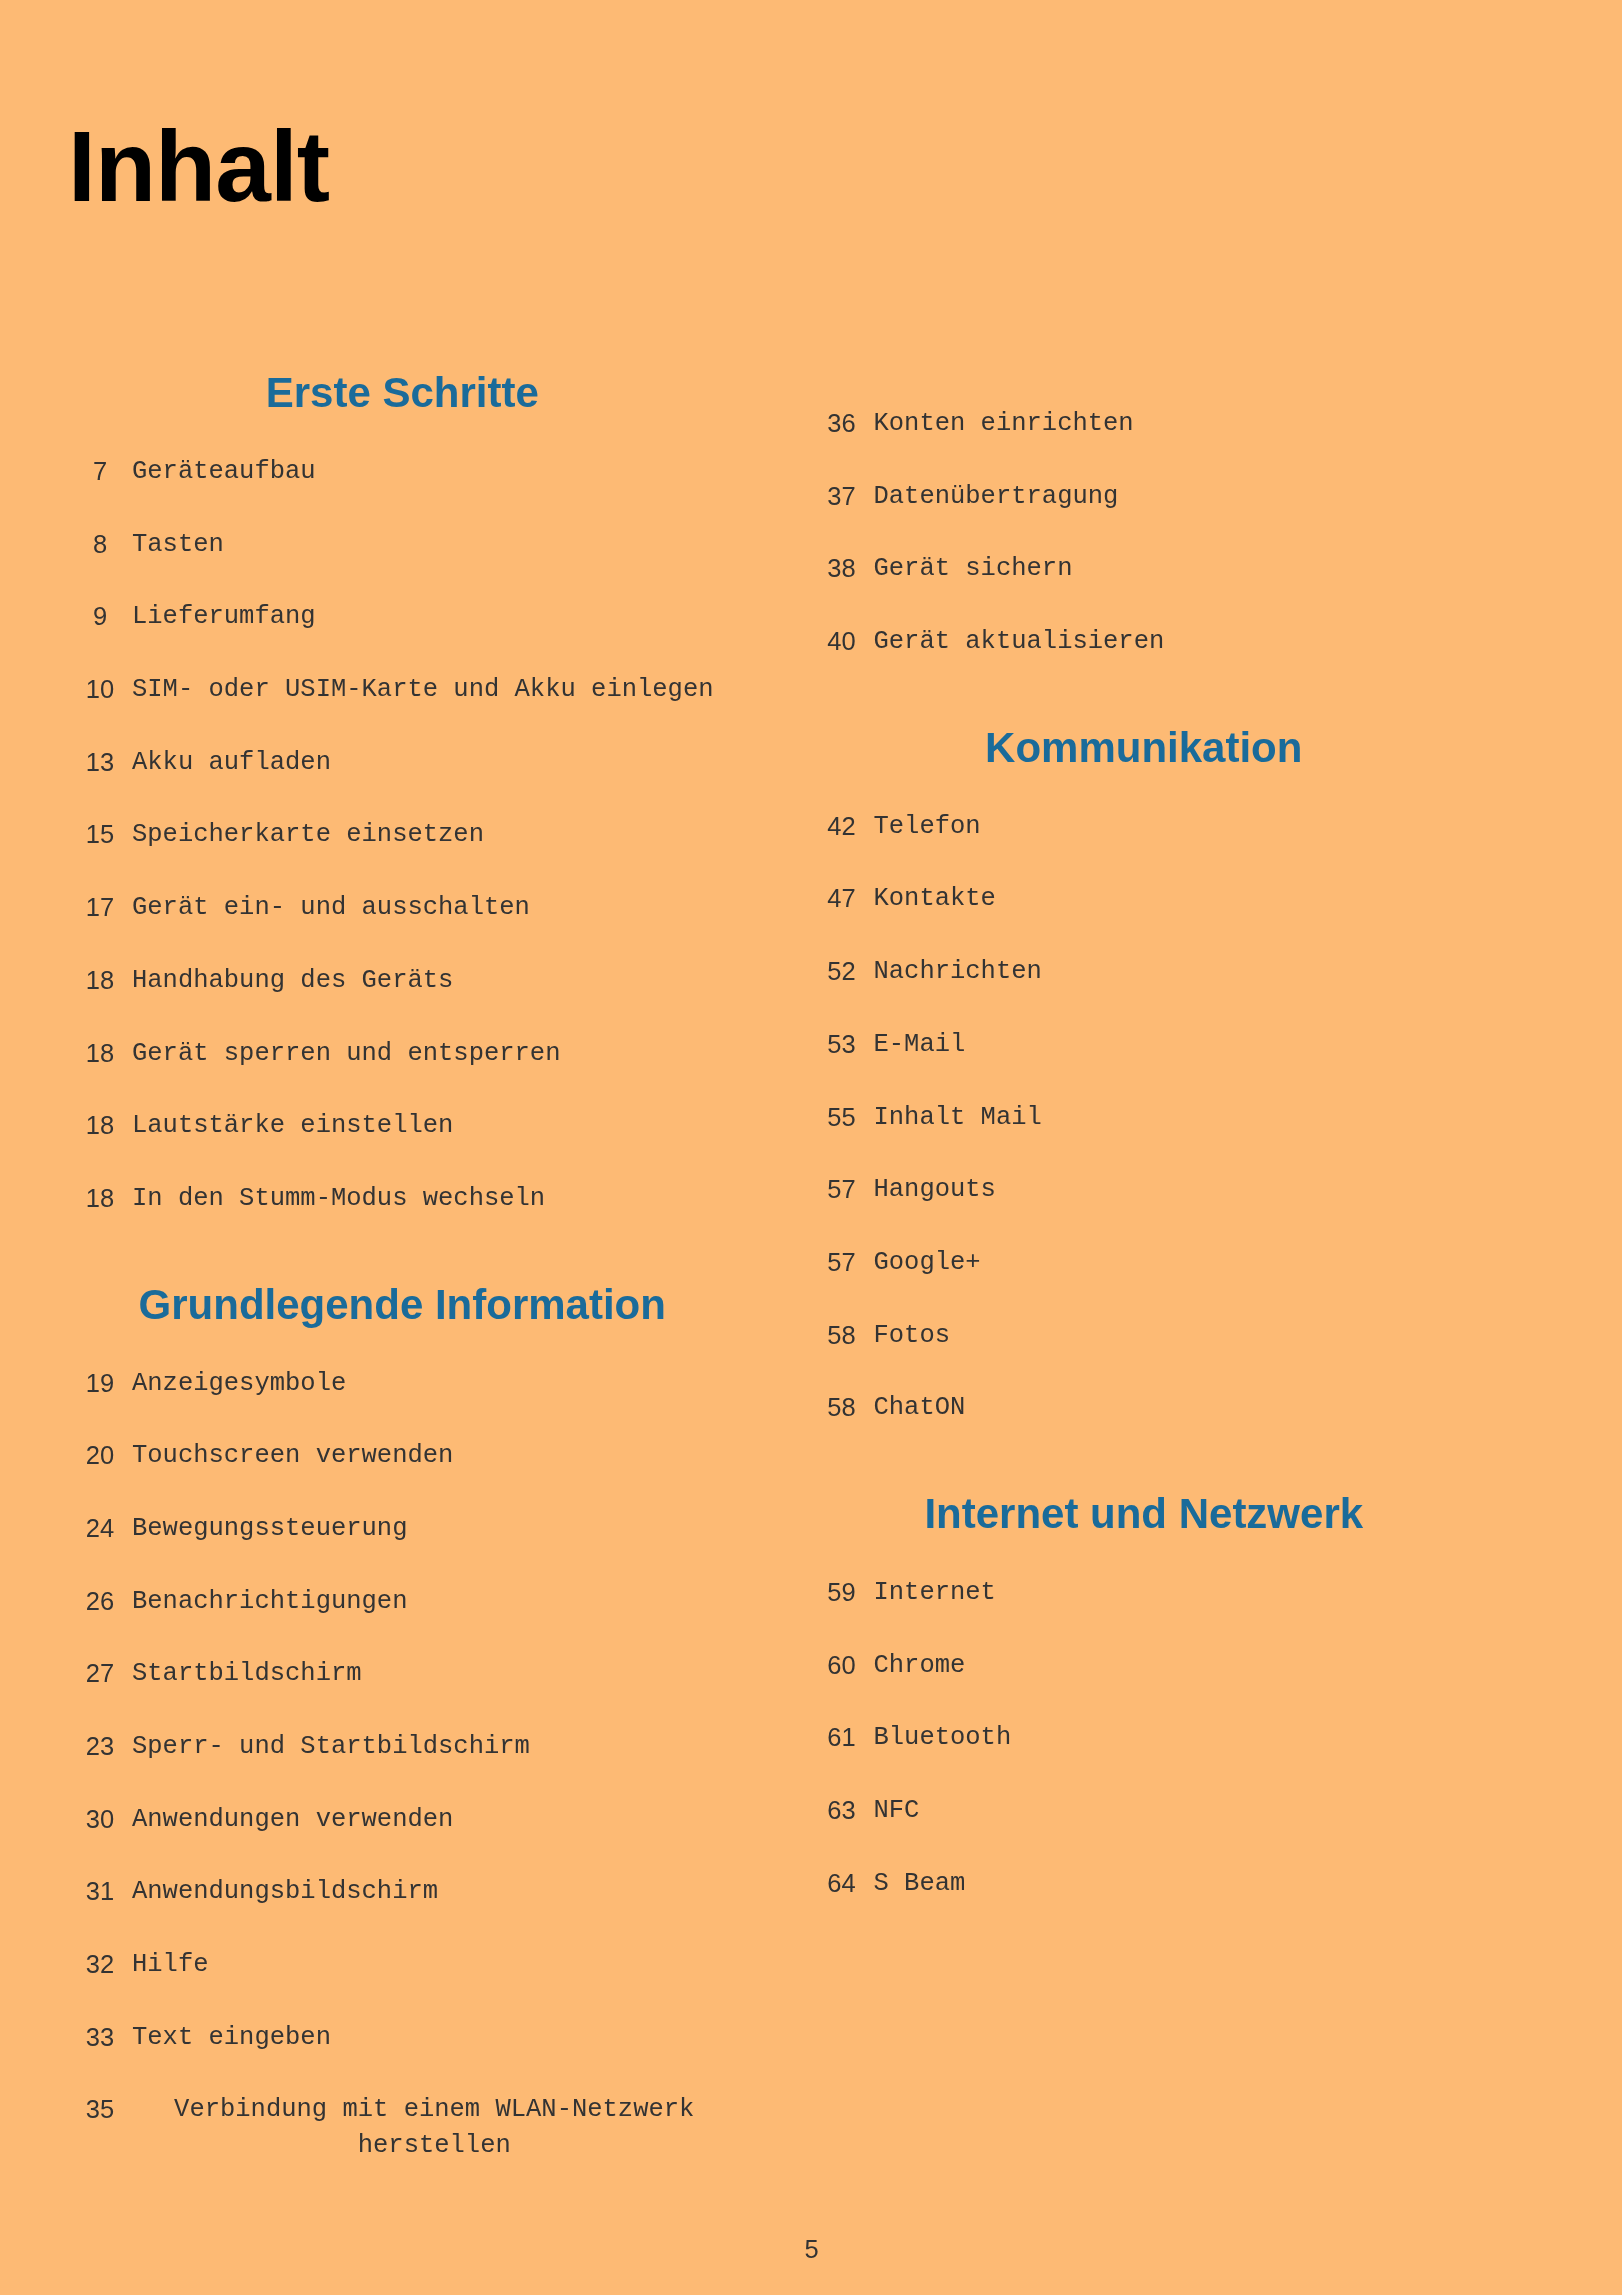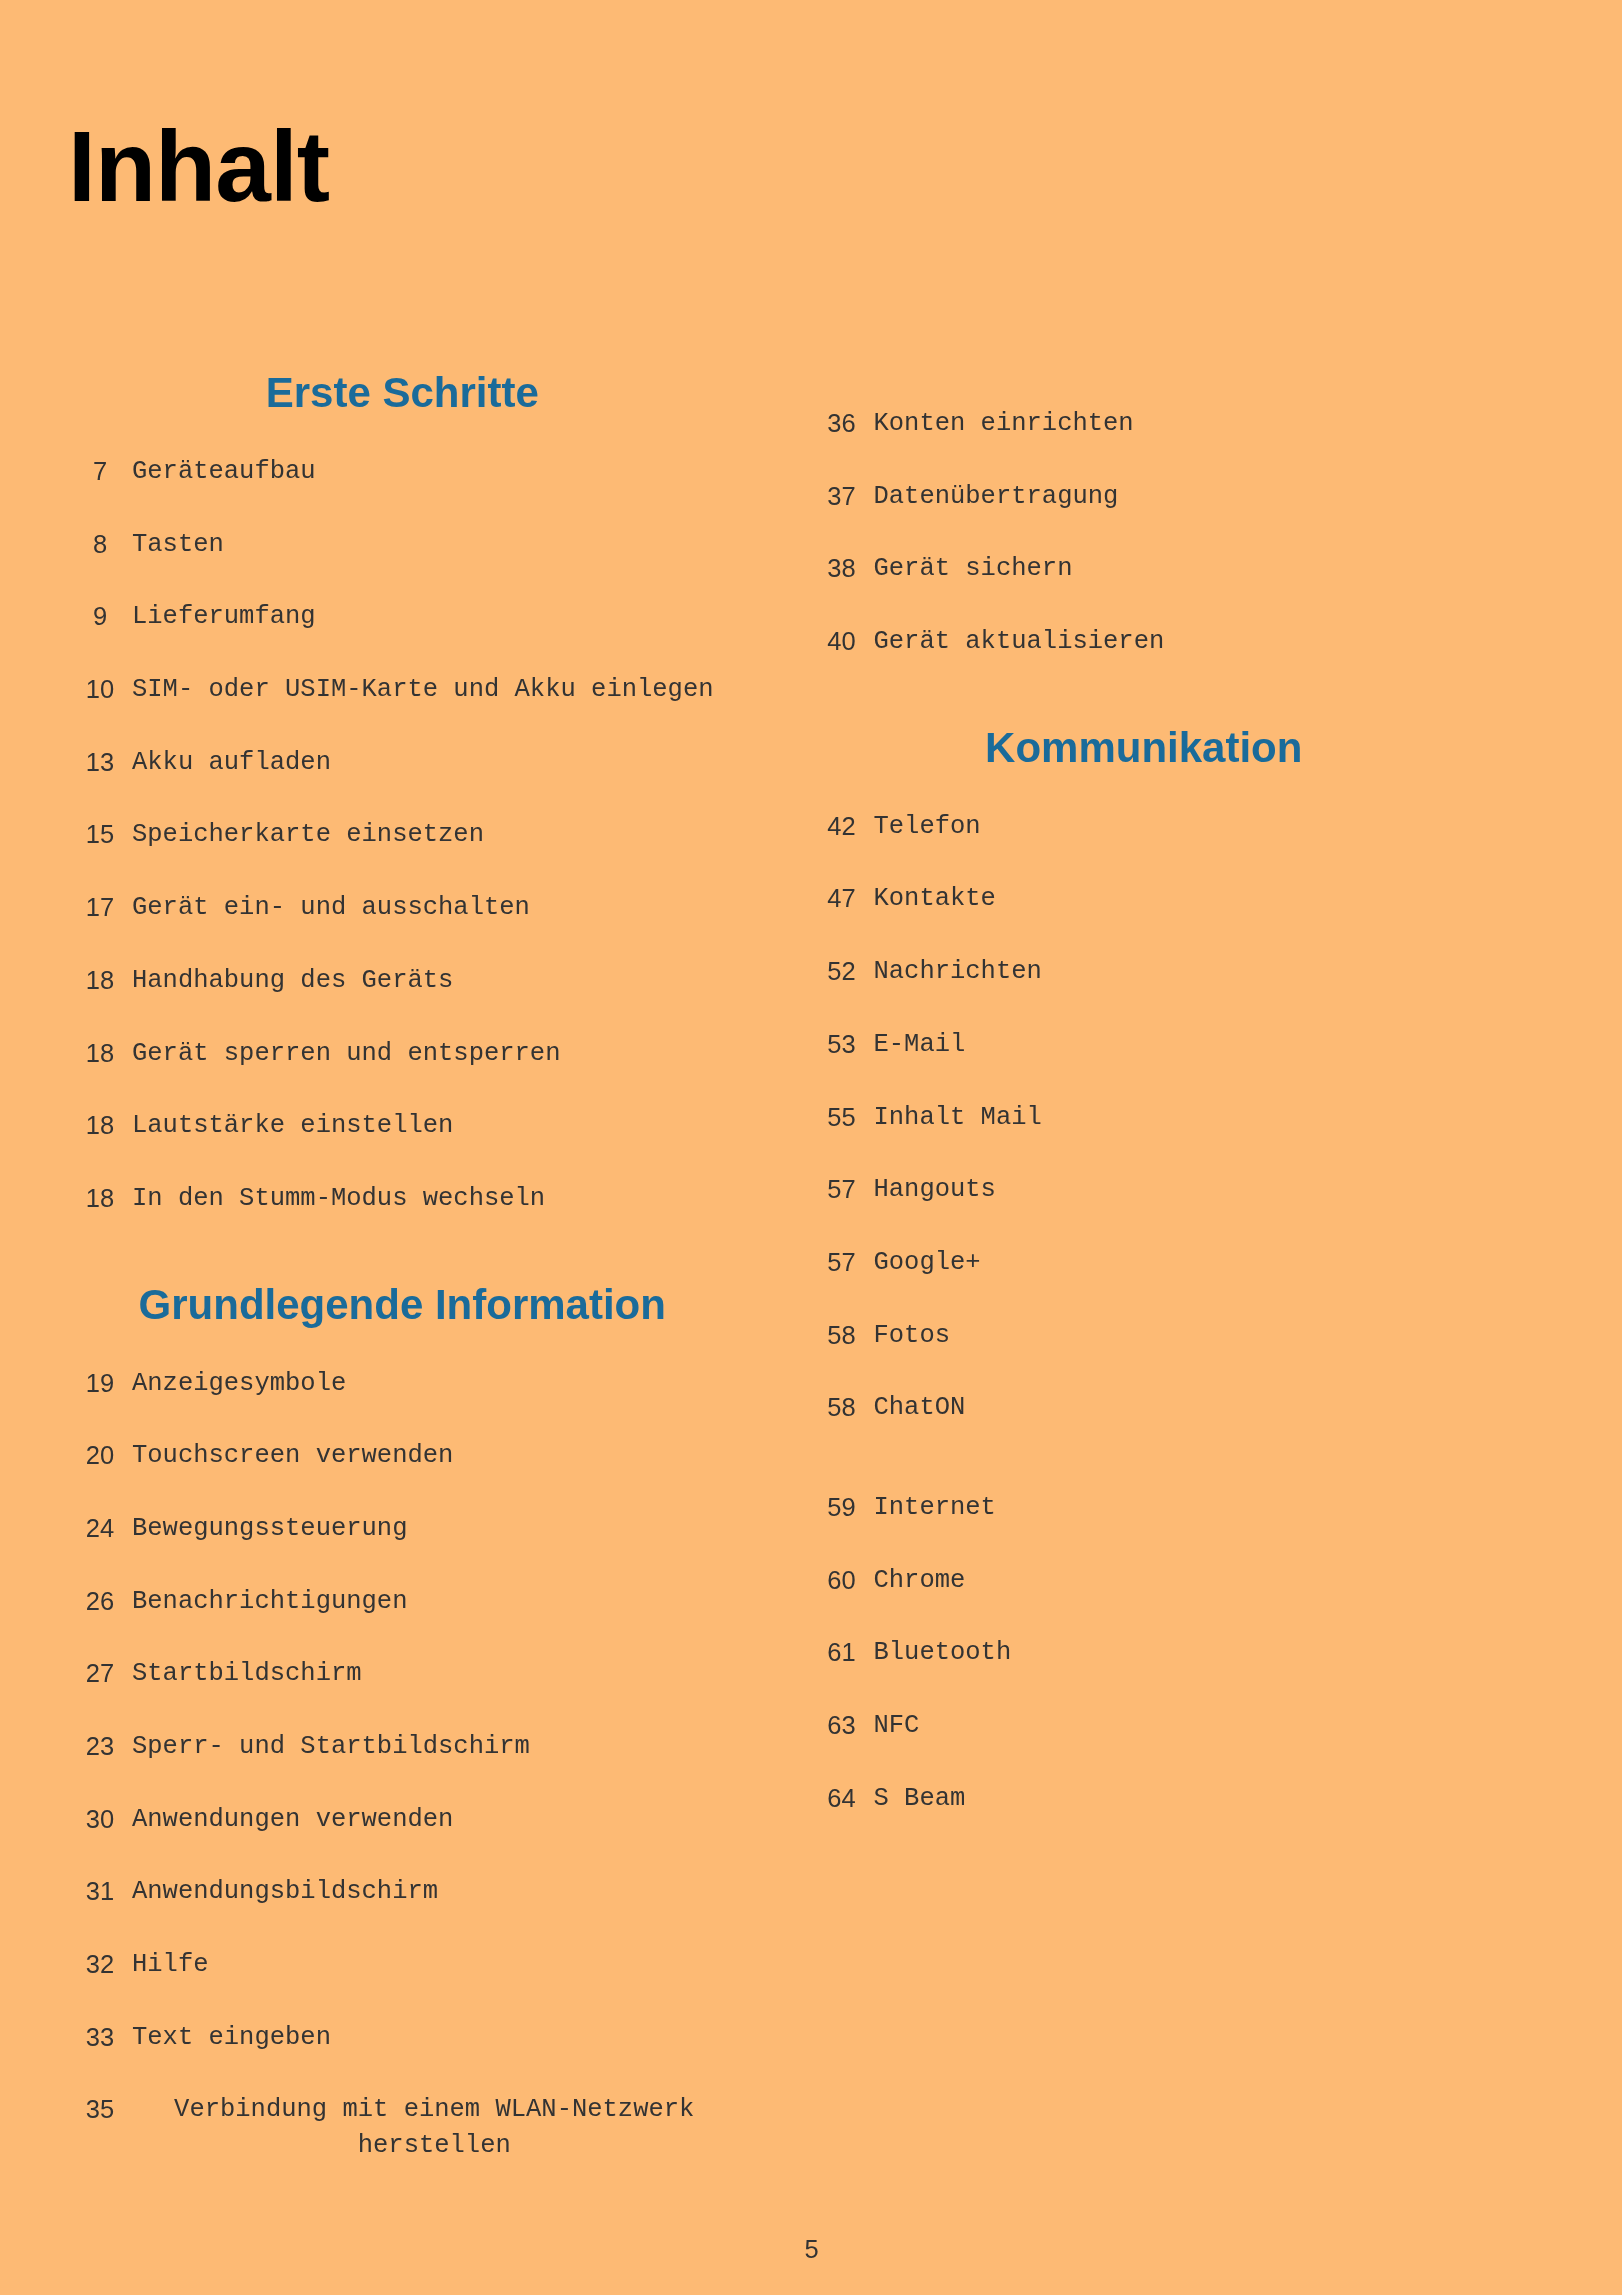--- a/index.html
+++ b/index.html
@@ -265,20 +265,21 @@
             <span class="toc-text">Fotos</span>
           </li>
           <li class="toc-item">
             <span class="toc-number">58</span>
             <span class="toc-text">ChatON</span>
           </li>
         </ul>
       </div>
 
       <div class="section">
+        <h2 class="section-title">Internet und Netzwerk</h2>
         <ul class="toc-list">
           <li class="toc-item">
             <span class="toc-number">59</span>
             <span class="toc-text">Internet</span>
           </li>
           <li class="toc-item">
             <span class="toc-number">60</span>
             <span class="toc-text">Chrome</span>
           </li>
           <li class="toc-item">

